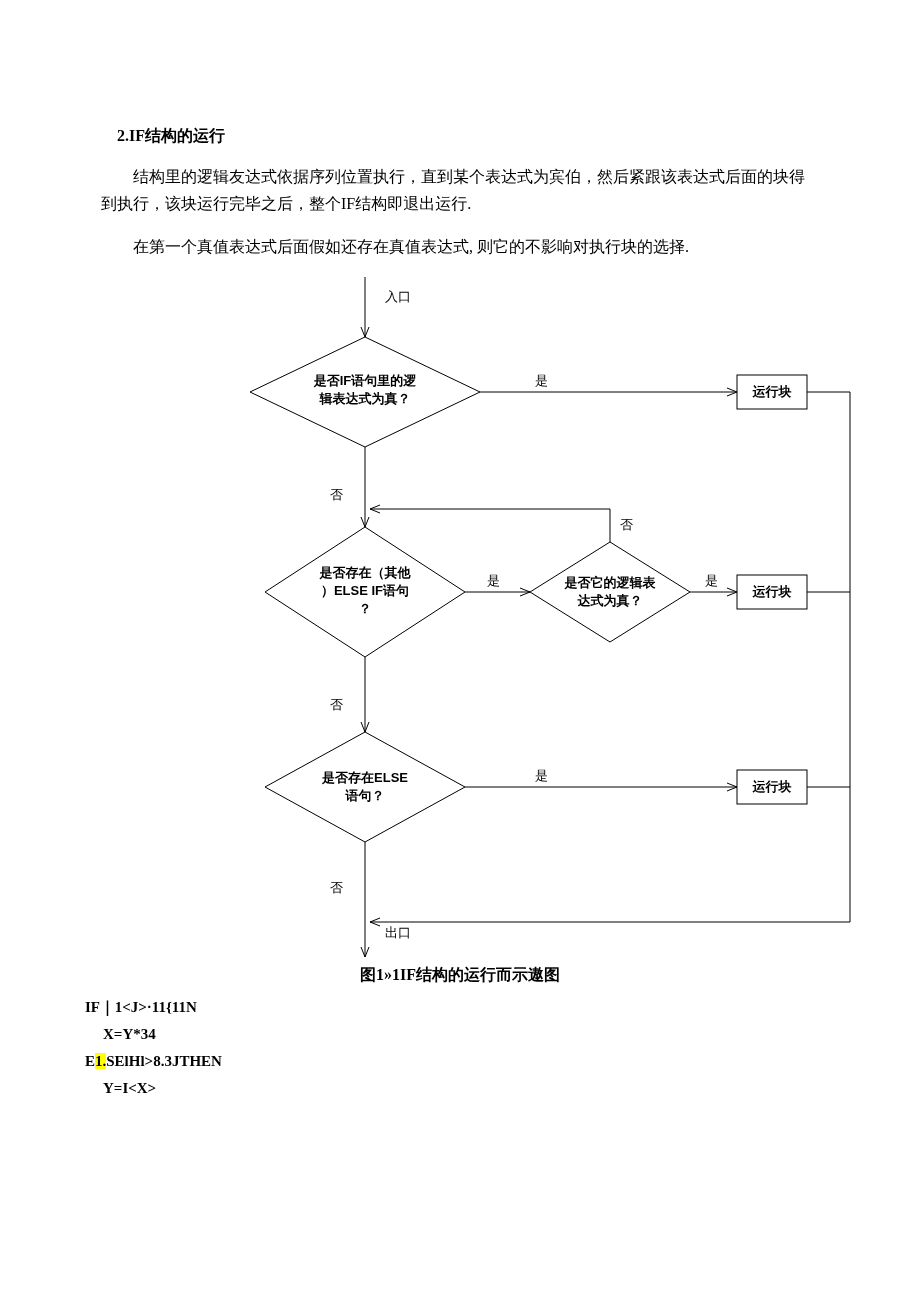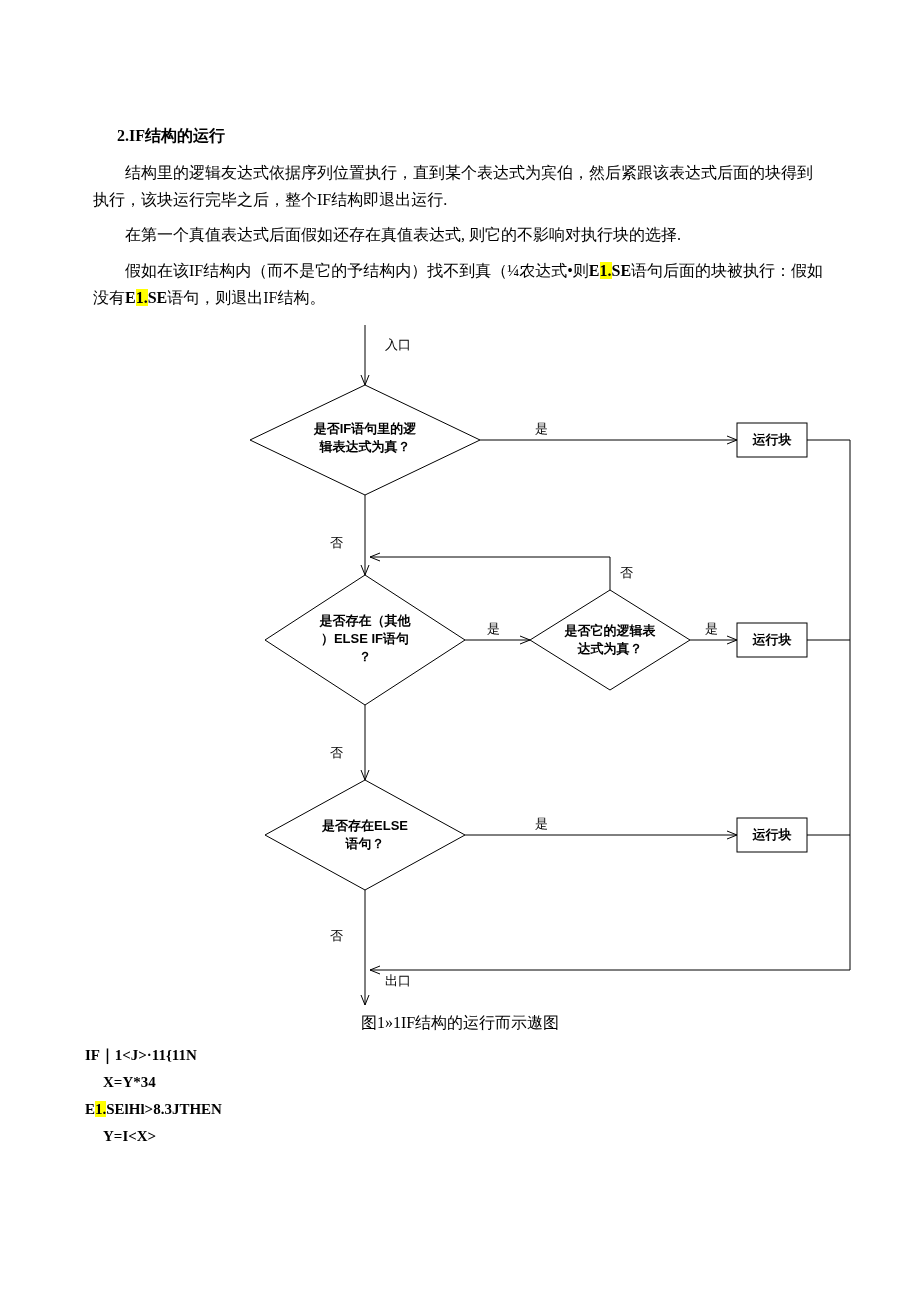--- a/index.html
+++ b/index.html
@@ -15,21 +15,21 @@
     padding: 110px 85px 40px 85px;
   }
   .heading {
     font-weight: bold;
     text-indent: 2em;
     margin-bottom: 12px;
   }
   .para {
     text-indent: 2em;
     line-height: 1.7;
-    margin: 8px;
+    margin: 16px;
   }
   .no-indent {
     text-indent: 0;
   }
   .hl {
     background: #ffff00;
   }
   .bold { font-weight: bold; }
   .diagram-wrap {
     width: 640px;
@@ -52,40 +52,38 @@
     fill: #000;
   }
   .ln { stroke:#000; stroke-width:1; fill:none; }
   .rect { stroke:#000; stroke-width:1; fill:none; }
   .example-tag {
     margin-top: -15px;
   }
   .caption {
     text-align: center;
     margin: 4px 0 8px;
+    font-weight: bold;
   }
   .code-block {
     font-weight: bold;
     line-height: 1.8;
     font-size: 15px;
   }
   .ci1 { padding-left: 0; }
   .ci2 { padding-left: 18px; }
 </style>
 </head>
 <body>
 
 <div class="page">
   <p class="heading">2.IF结构的运行</p>
 
   <p class="para">结构里的逻辑友达式依据序列位置执行，直到某个表达式为宾伯，然后紧跟该表达式后面的块得到执行，该块运行完毕之后，整个IF结构即退出运行.</p>
   <p class="para">在第一个真值表达式后面假如还存在真值表达式, 则它的不影响对执行块的选择.</p>
-  <p class="para">
-    <span>假如在该IF结构内（而不是它的予结构内）找不到真（¼农达式•则</span><span class="bold">E</span><span class="bold hl">1.</span><span class="bold">SE</span><span>语句后面的块被执行：假如没有</span><span class="bold">E</span><span class="bold hl">1.</span><span class="bold">SE</span><span>语句，则退出IF结构。</span>
-  </p>
 
   <div class="diagram-wrap">
     <svg class="svg-box" viewBox="0 0 640 680">
 
       <line class="ln" x1="130" y1="0" x2="130" y2="60"></line>
       <polyline class="ln" points="126,50 130,60 134,50"></polyline>
       <text class="edge-text" x="150" y="24">入口</text>
 
       <polygon class="ln" points="130,60 245,115 130,170 15,115"></polygon>
       <text class="node-text" x="130" y="108" text-anchor="middle">是否IF语句里的逻</text>

